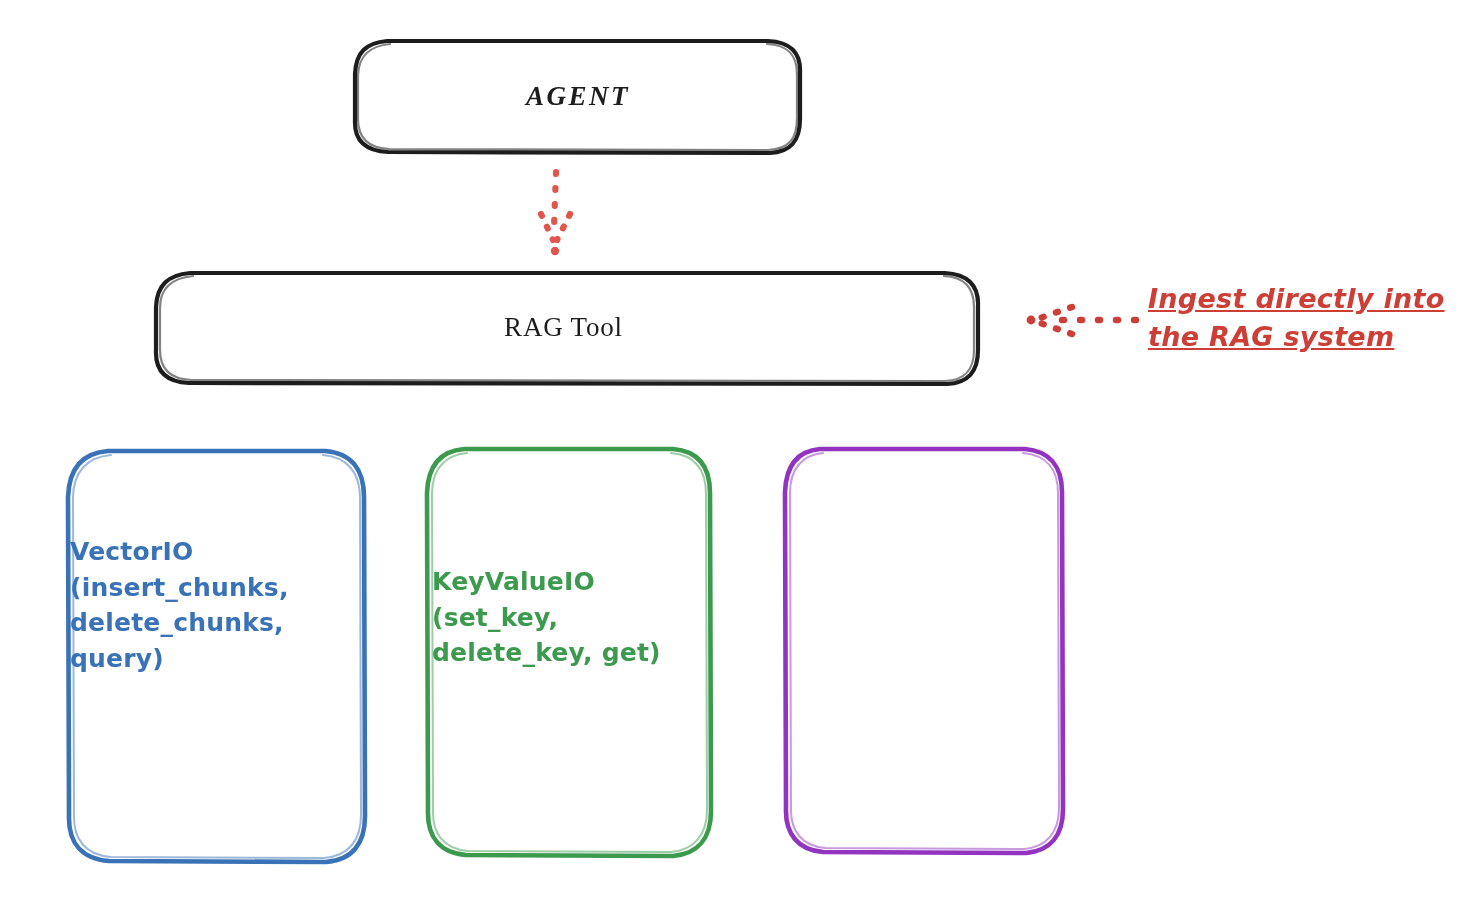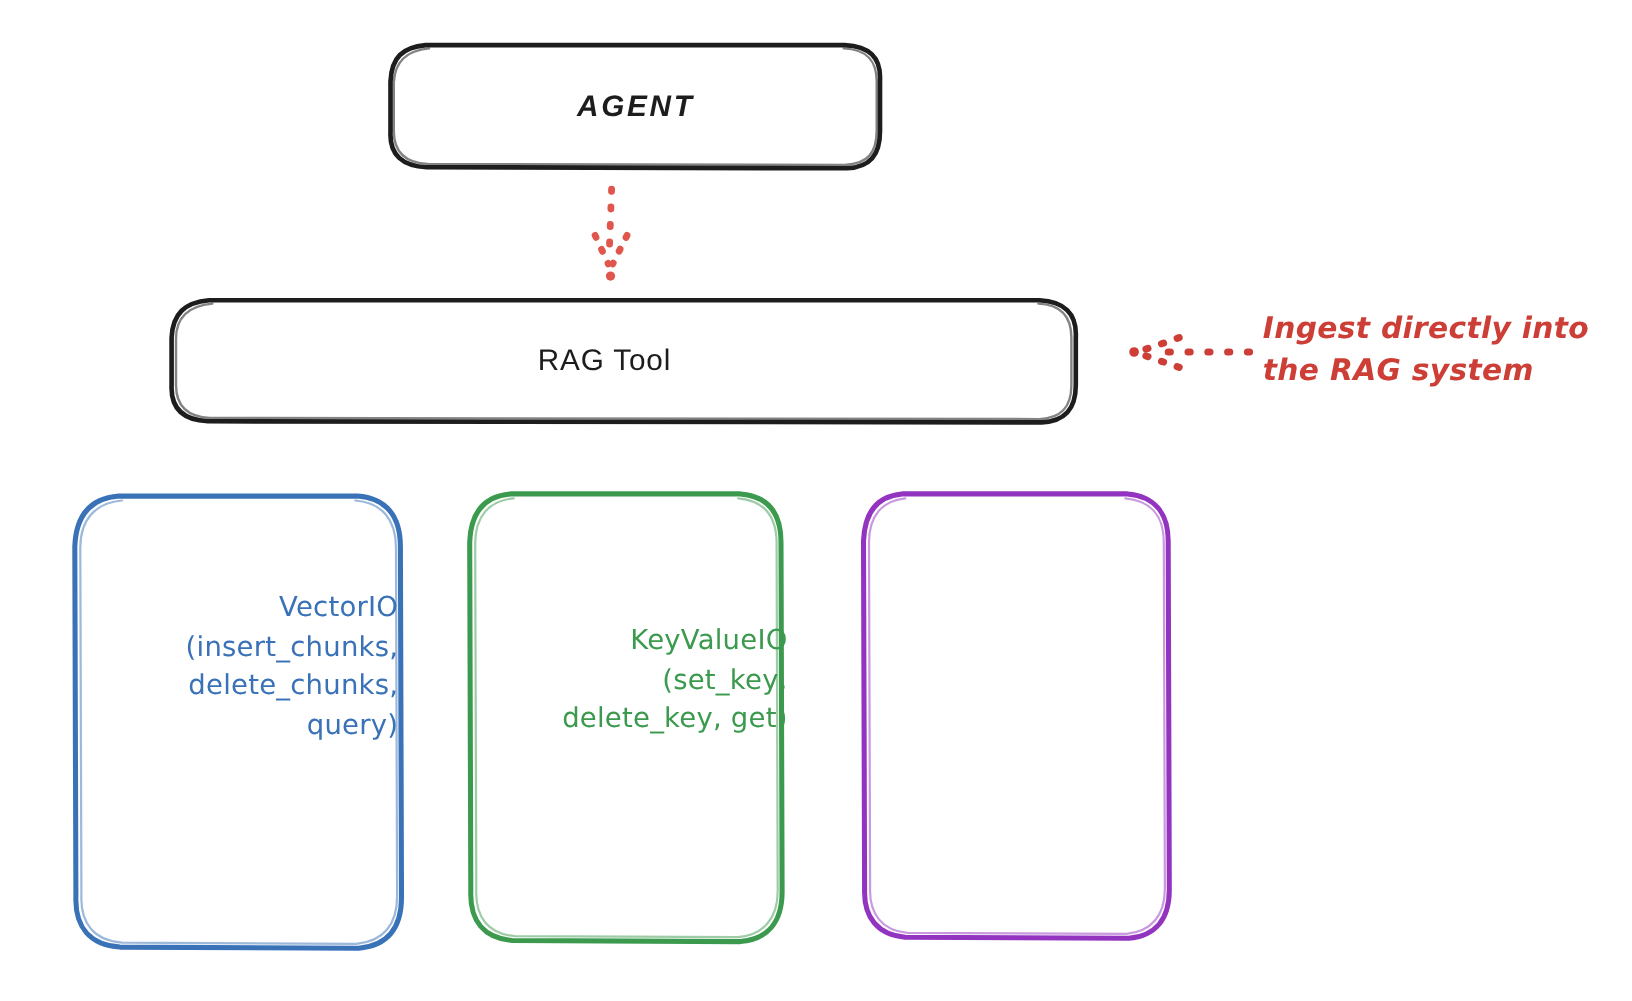--- a/index.html
+++ b/index.html
@@ -26,54 +26,54 @@
     pointer-events: none;
   }
   .node-label {
     position: absolute;
     display: flex;
     align-items: center;
     justify-content: center;
     text-align: left;
     white-space: pre-line;
     line-height: 1.32;
-    font-family: Liberation Sans, sans-serif;
+    font-family: Liberation Serif, serif;
     letter-spacing: 0.3px;
   }
   
   #agent-label {
     left: 355px;
     top: 40px;
     width: 446px;
     height: 113px;
     font-size: 27px;
     font-style: italic;
     font-weight: 600;
     color: #1d1d1d;
     letter-spacing: 2.5px;
   }
   
   #ragtool-label {
-    left: 138px;
+    left: 152px;
     top: 272px;
     width: 823px;
     height: 112px;
     font-size: 27px;
     font-weight: 500;
     color: #1d1d1d;
     letter-spacing: 0.8px;
   }
   
   .store-text {
     position: absolute;
-    text-align: right;
+    text-align: left;
     white-space: pre-line;
     font-size: 25px;
     line-height: 1.42;
-    font-weight: 400;
+    font-weight: 700;
     letter-spacing: 0.2px;
   }
   #vector-api-text  { left: 70px;  top: 534px; width: 292px; color: #3a72b8; }
   #vector-index-text{ left: 70px;  top: 738px; width: 292px; color: #3a72b8; }
   #kv-api-text      { left: 432px; top: 548px; width: 284px; color: #3c9a4e; margin-top: 16px; }
   #kv-index-text    { left: 428px; top: 705px; width: 284px; color: #3c9a4e; }
   #rel-api-text     { left: 786px; top: 548px; width: 278px; color: #9334c0; }
   #rel-index-text   { left: 786px; top: 712px; width: 278px; color: #9334c0; }
 
   
@@ -82,20 +82,21 @@
     left: 1148px;
     top: 280px;
     width: 330px;
     color: #cc3e36;
     font-size: 27px;
     line-height: 1.42;
     font-weight: 600;
     font-style: italic;
     white-space: pre-line;
     letter-spacing: 0.3px;
+    text-decoration: underline;
   }
 </style>
 </head>
 <body>
 
 <div id="canvas">
 
   <svg id="sketch-layer" viewBox="0 0 1484 910" xmlns="http://www.w3.org/2000/svg">
 
     <g>

